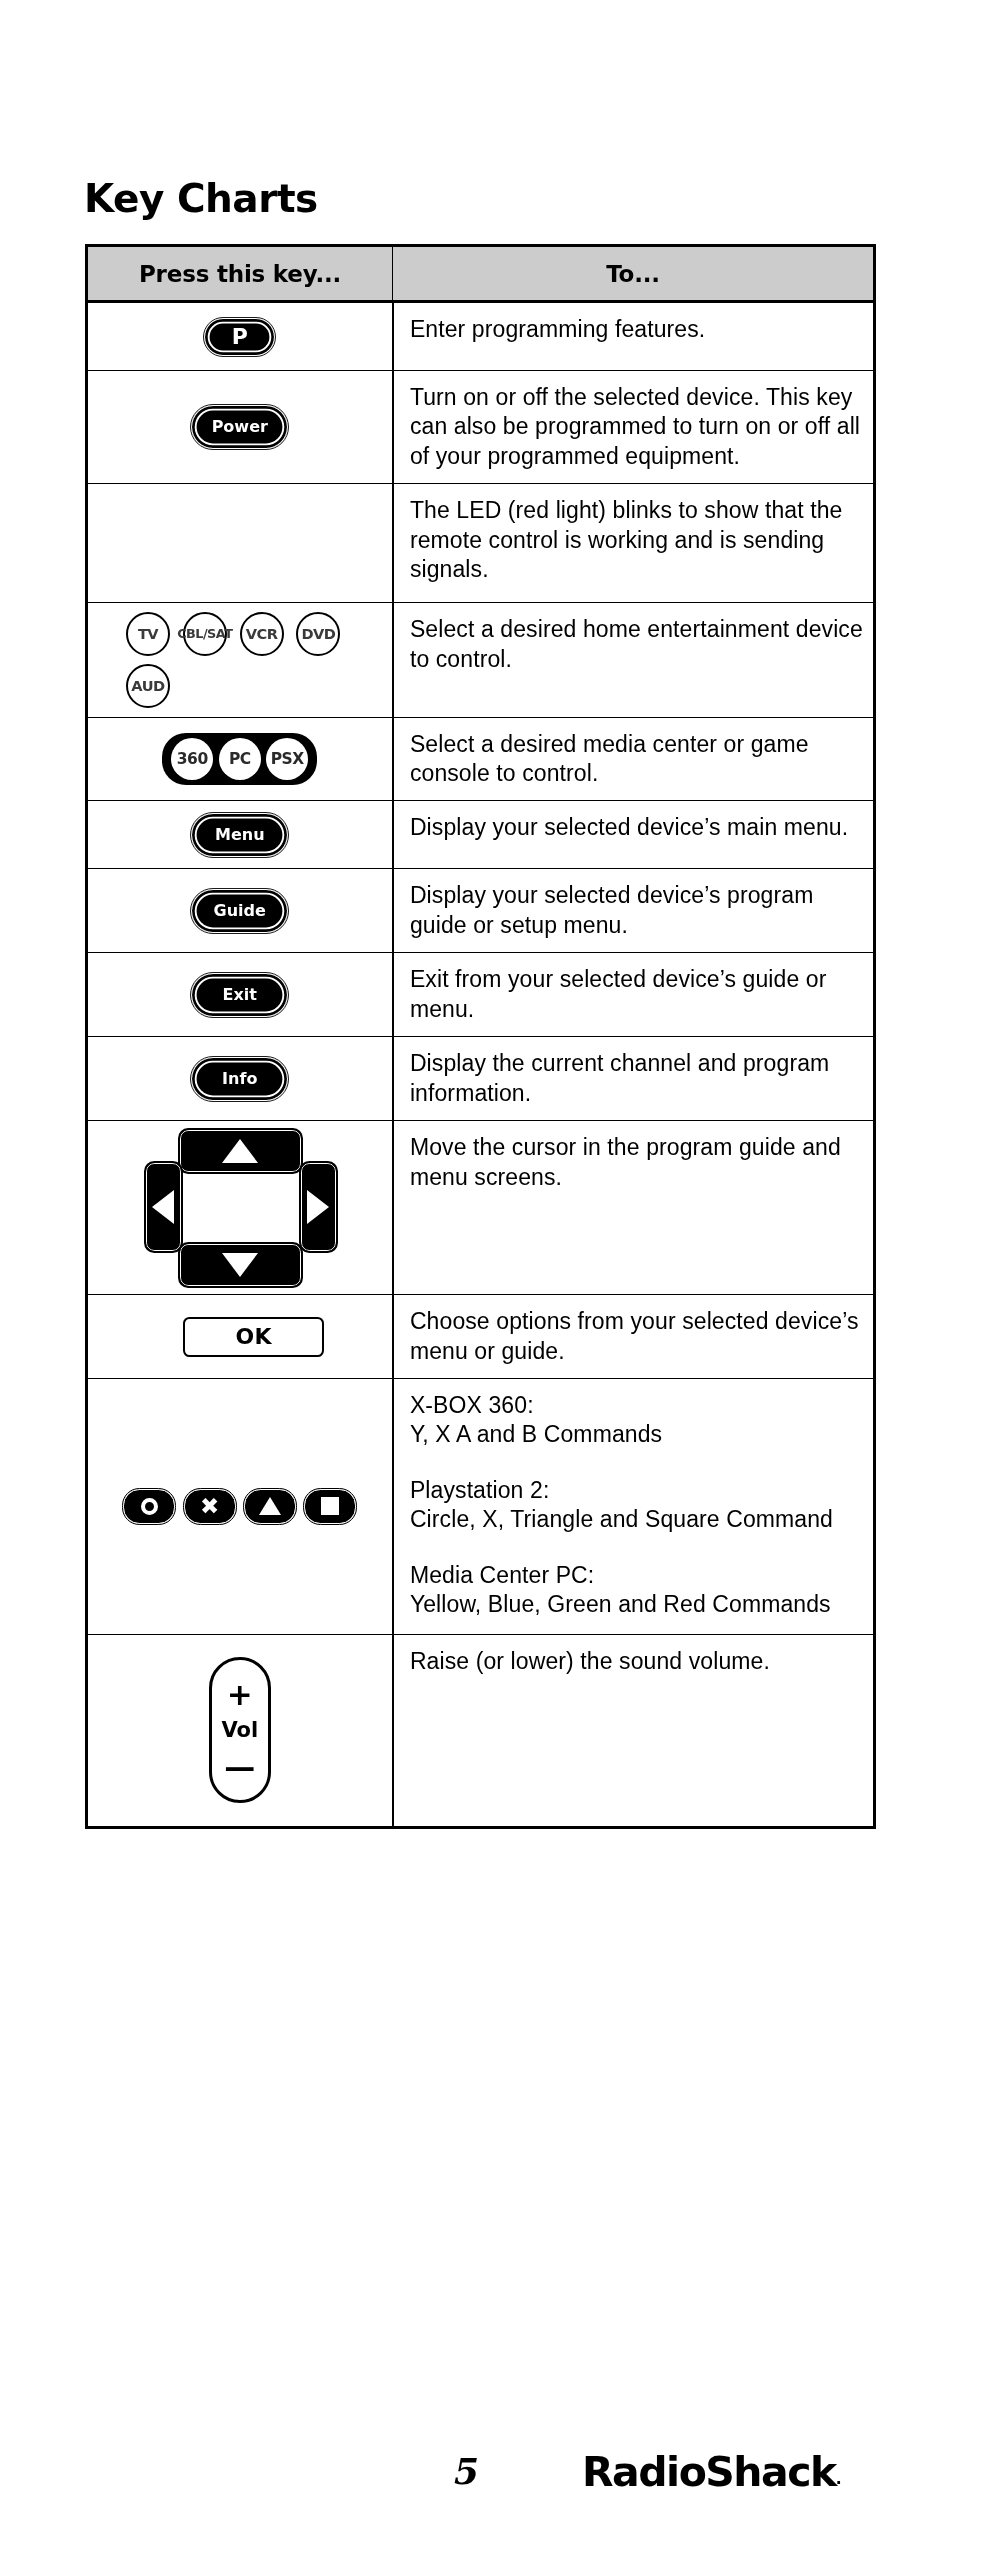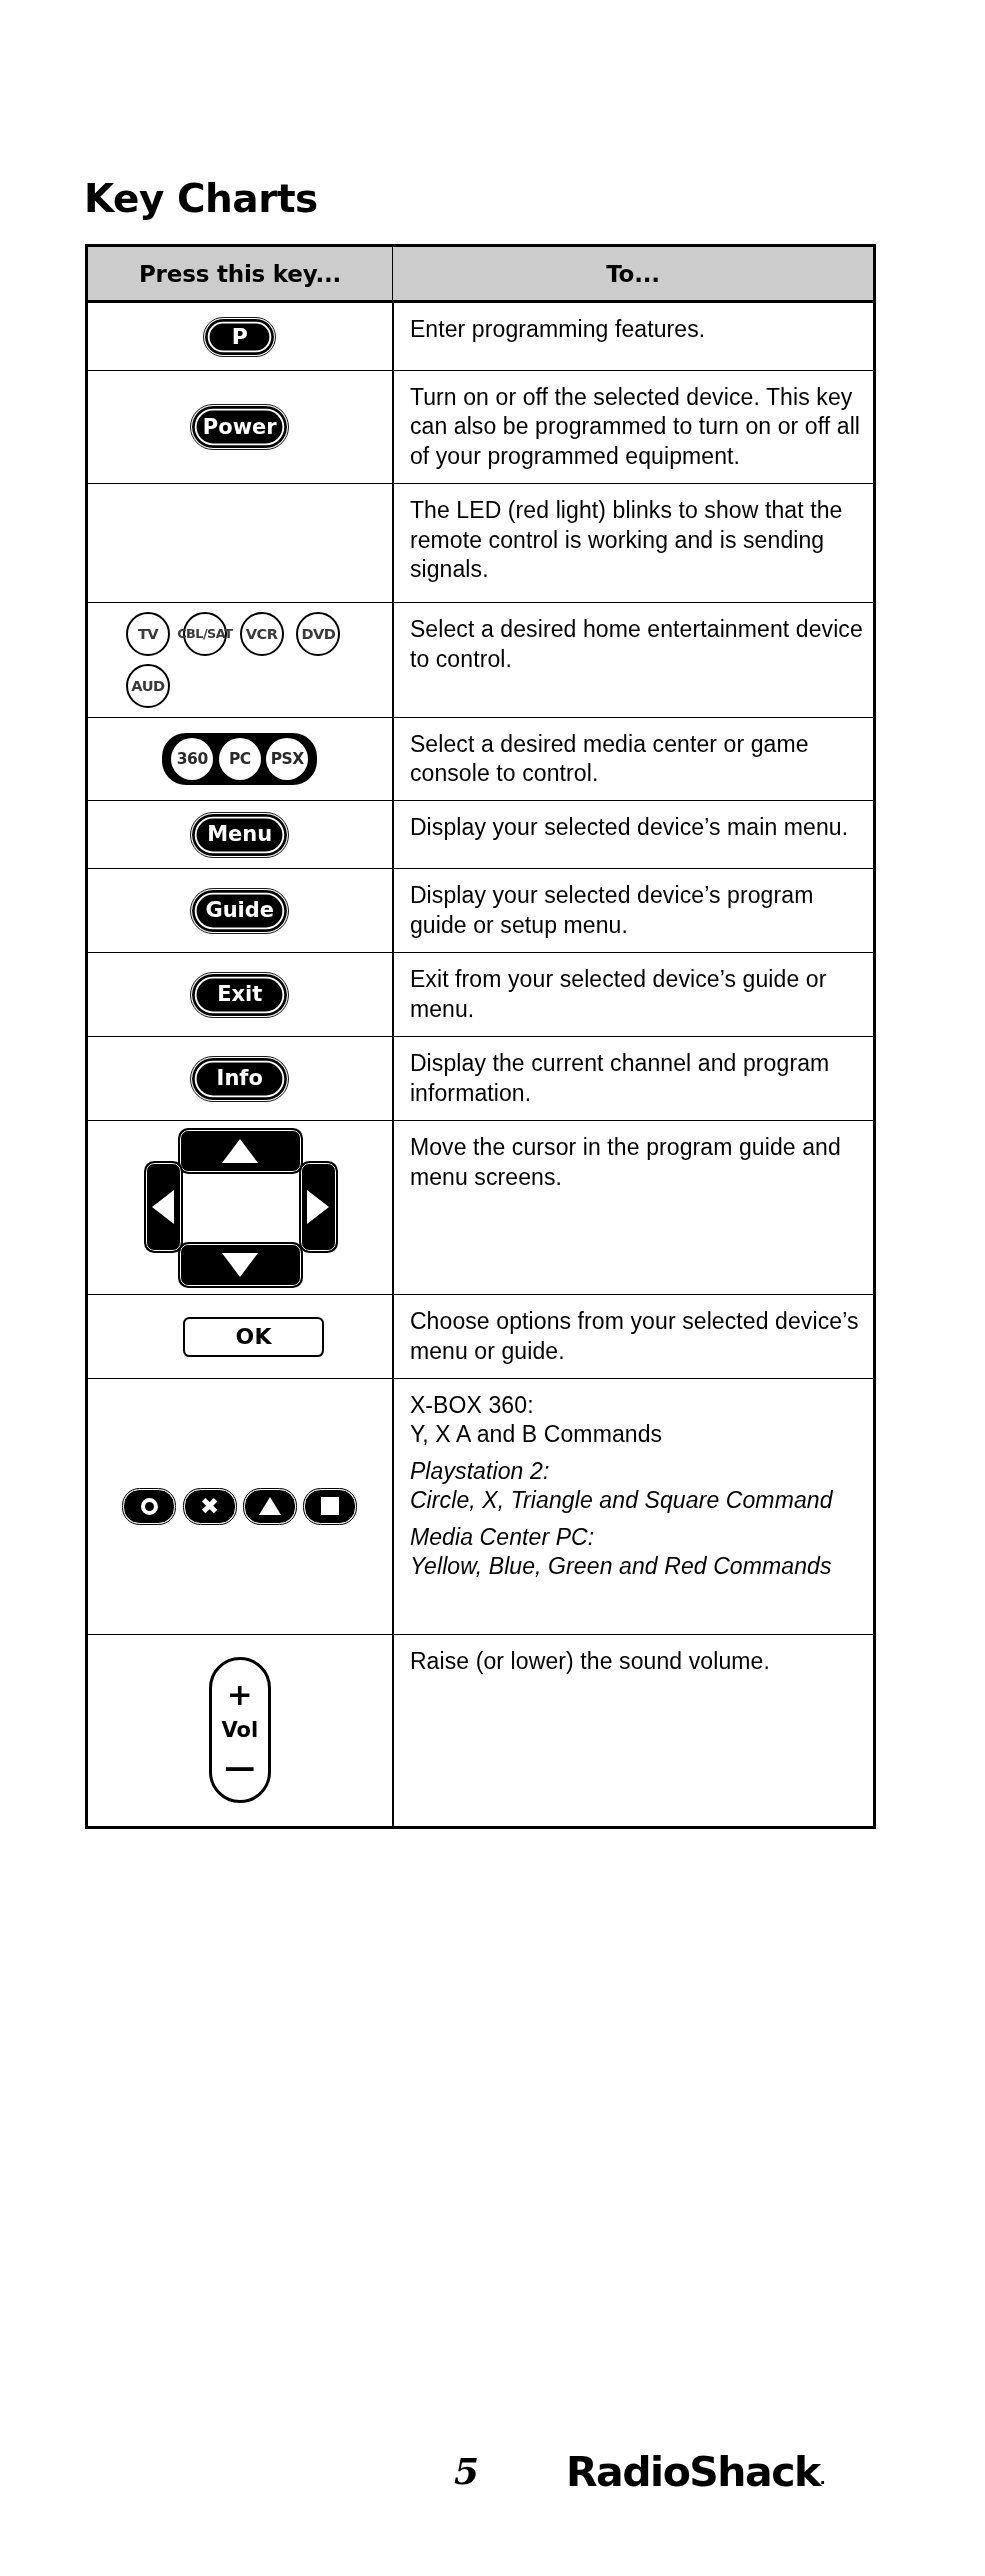--- a/index.html
+++ b/index.html
@@ -73,21 +73,21 @@
     border-right: 2.7px solid #000;
   }
   td.desc {
     font-size: 23px;
     line-height: 1.28;
     padding: 12px 9px 12px 16.4px;
     vertical-align: top;
     letter-spacing: 0.1px;
   }
   td.desc p { margin: 0; }
-  td.desc p + p { margin-top: 7px; font-style: italic; }
+  td.desc p + p { margin-top: 26px; }
 
   .keyinner {
     display: flex;
     flex-direction: column;
     align-items: center;
     justify-content: center;
     min-height: 49px;
     padding: 9px 0;
   }
 
@@ -100,21 +100,21 @@
     color: #fff;
     border-radius: 911px;
     box-shadow: inset 0 0 0 2.7px #000, inset 0 0 0 4.6px #fff;
     font-family: "DejaVu Sans", sans-serif;
     font-weight: bold;
     line-height: 1;
     border: 1.8px solid #fff;
     outline: 1.8px solid #1a1a1a;
   }
   .pill.p-key   { width: 69px;  height: 36px; font-size: 22px; }
-  .pill.wide    { width: 95px; height: 42px; font-size: 21px; }
+  .pill.wide    { width: 95px; height: 42px; font-size: 16px; }
 
   
   .round-row {
     display: flex;
     gap: 12.8px;
     justify-content: flex-start;
     align-items: center;
   }
   .round-wrap {
     display: flex;
@@ -269,21 +269,21 @@
     position: absolute;
     left: 454px;
     top: 2450px;
     font-size: 36px;
     font-style: italic;
     font-weight: bold;
     font-family: "DejaVu Serif", serif;
   }
   .brand {
     position: absolute;
-    left: 566px;
+    left: 582px;
     top: 2448px;
     font-size: 41px;
     font-weight: bold;
     letter-spacing: -1.5px;
     font-family: "DejaVu Sans", sans-serif;
   }
   .brand .reg {
     font-size: 15.5px;
     vertical-align: 1.8px;
     letter-spacing: 0;

